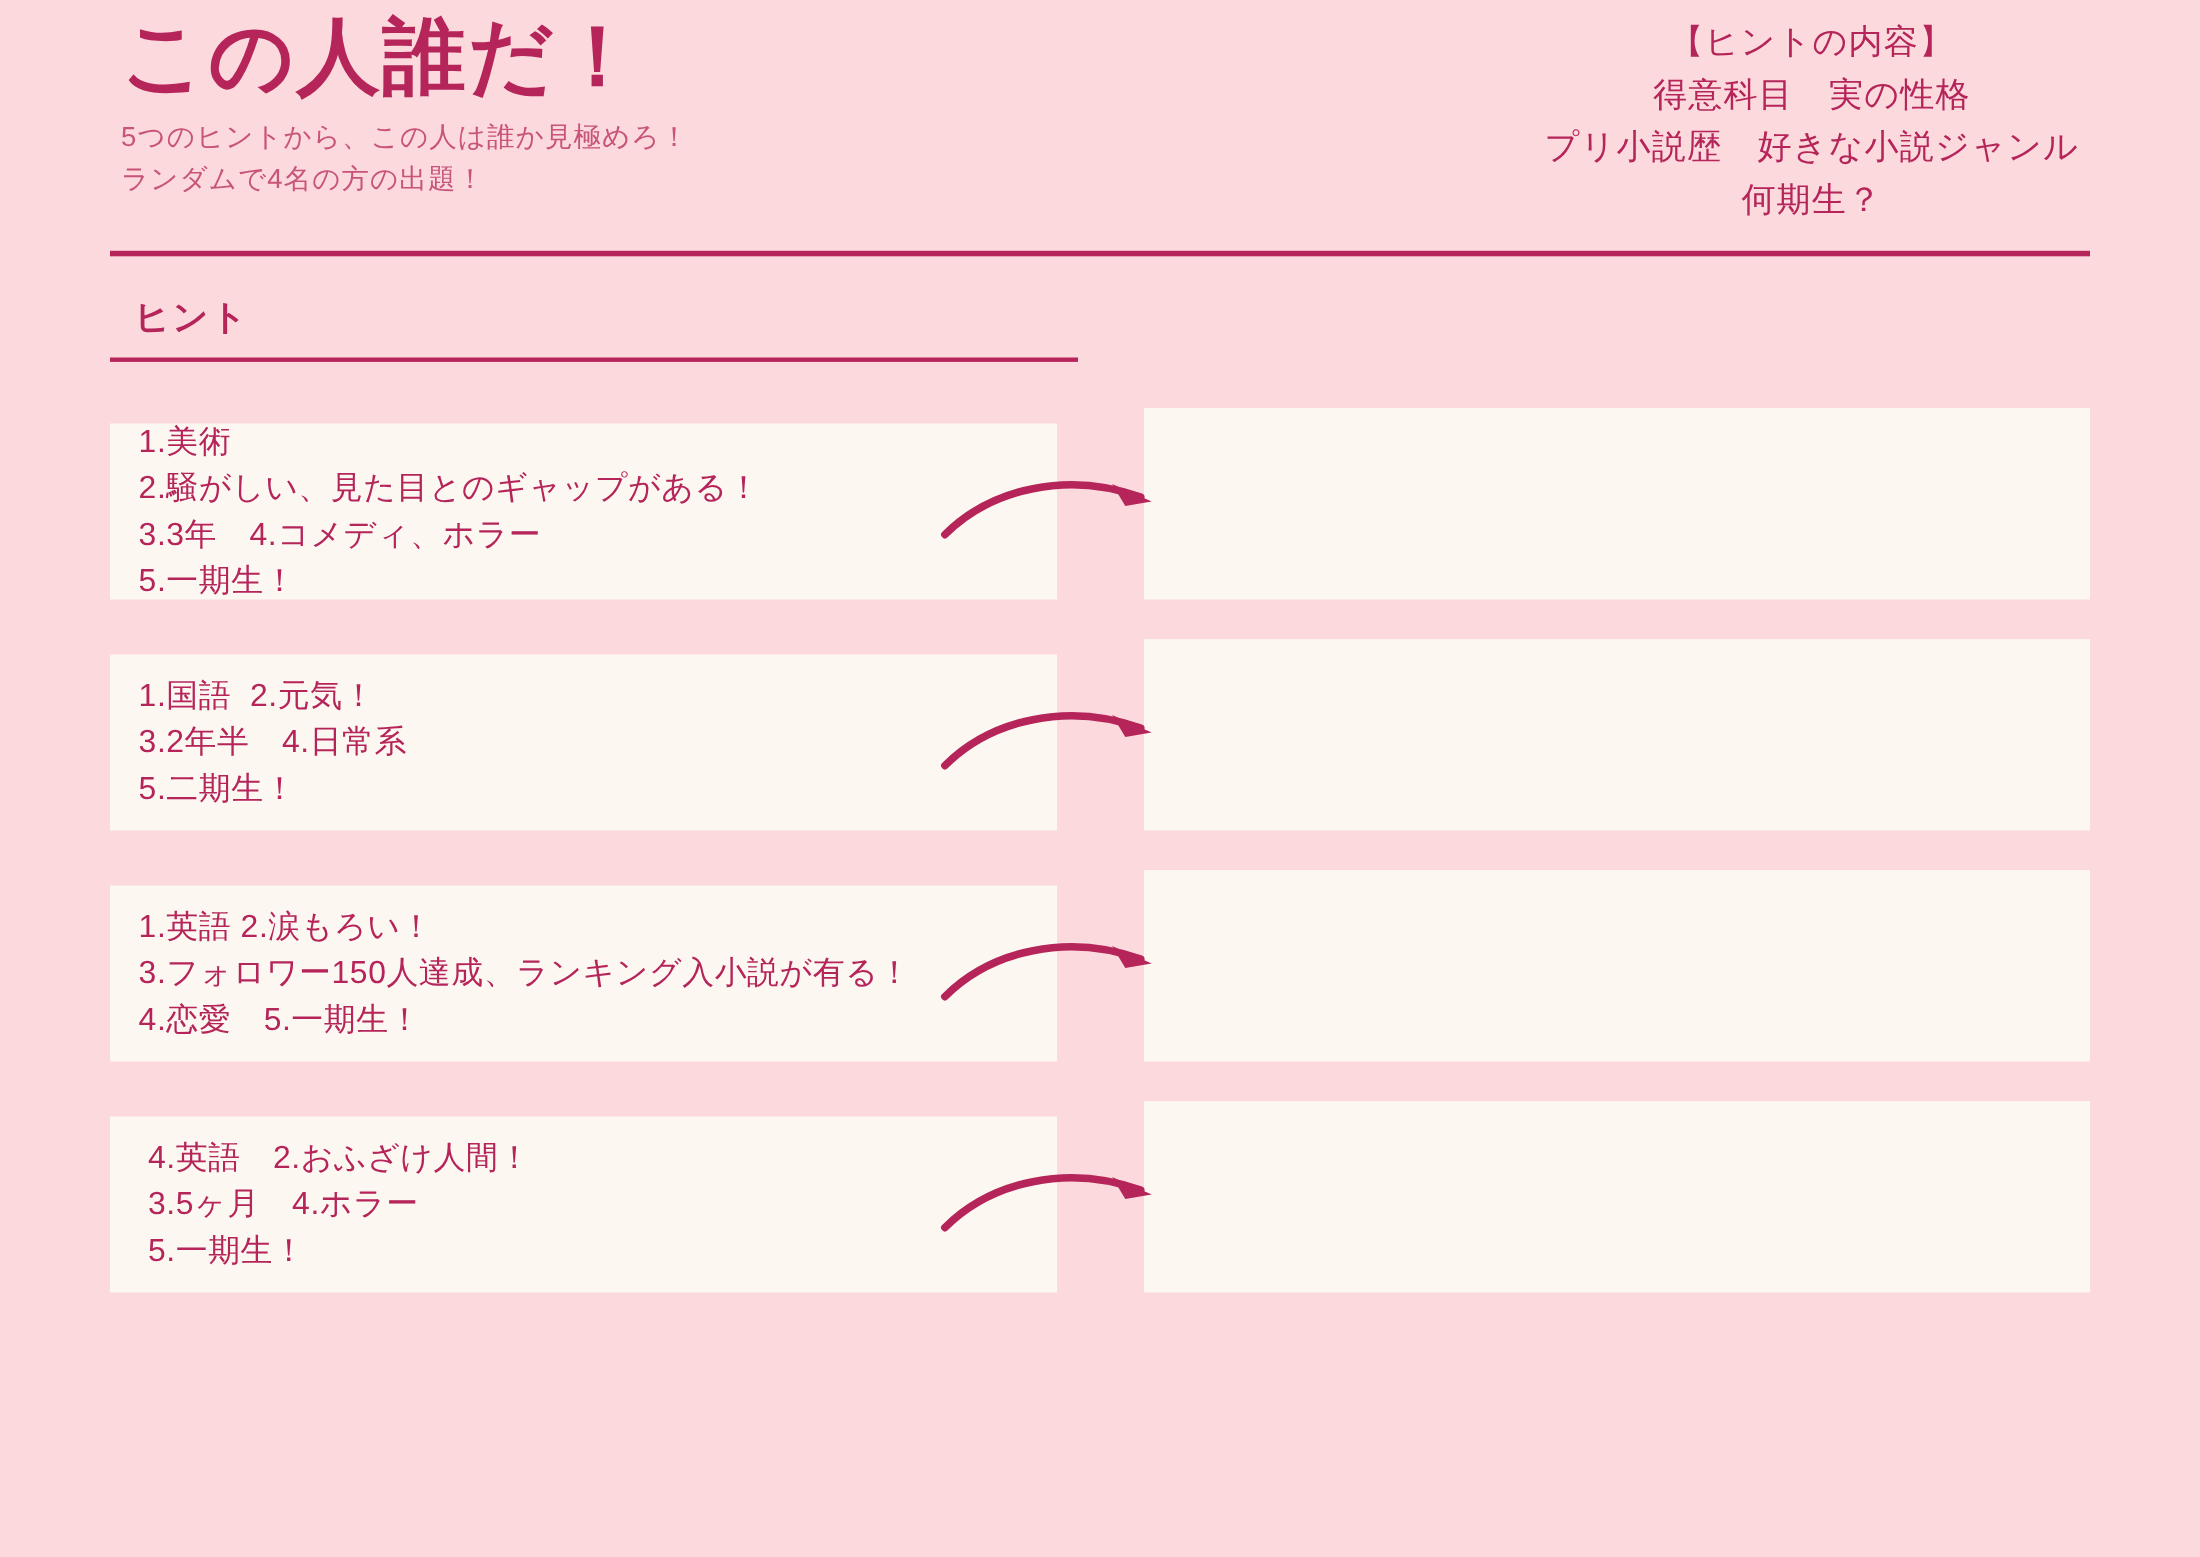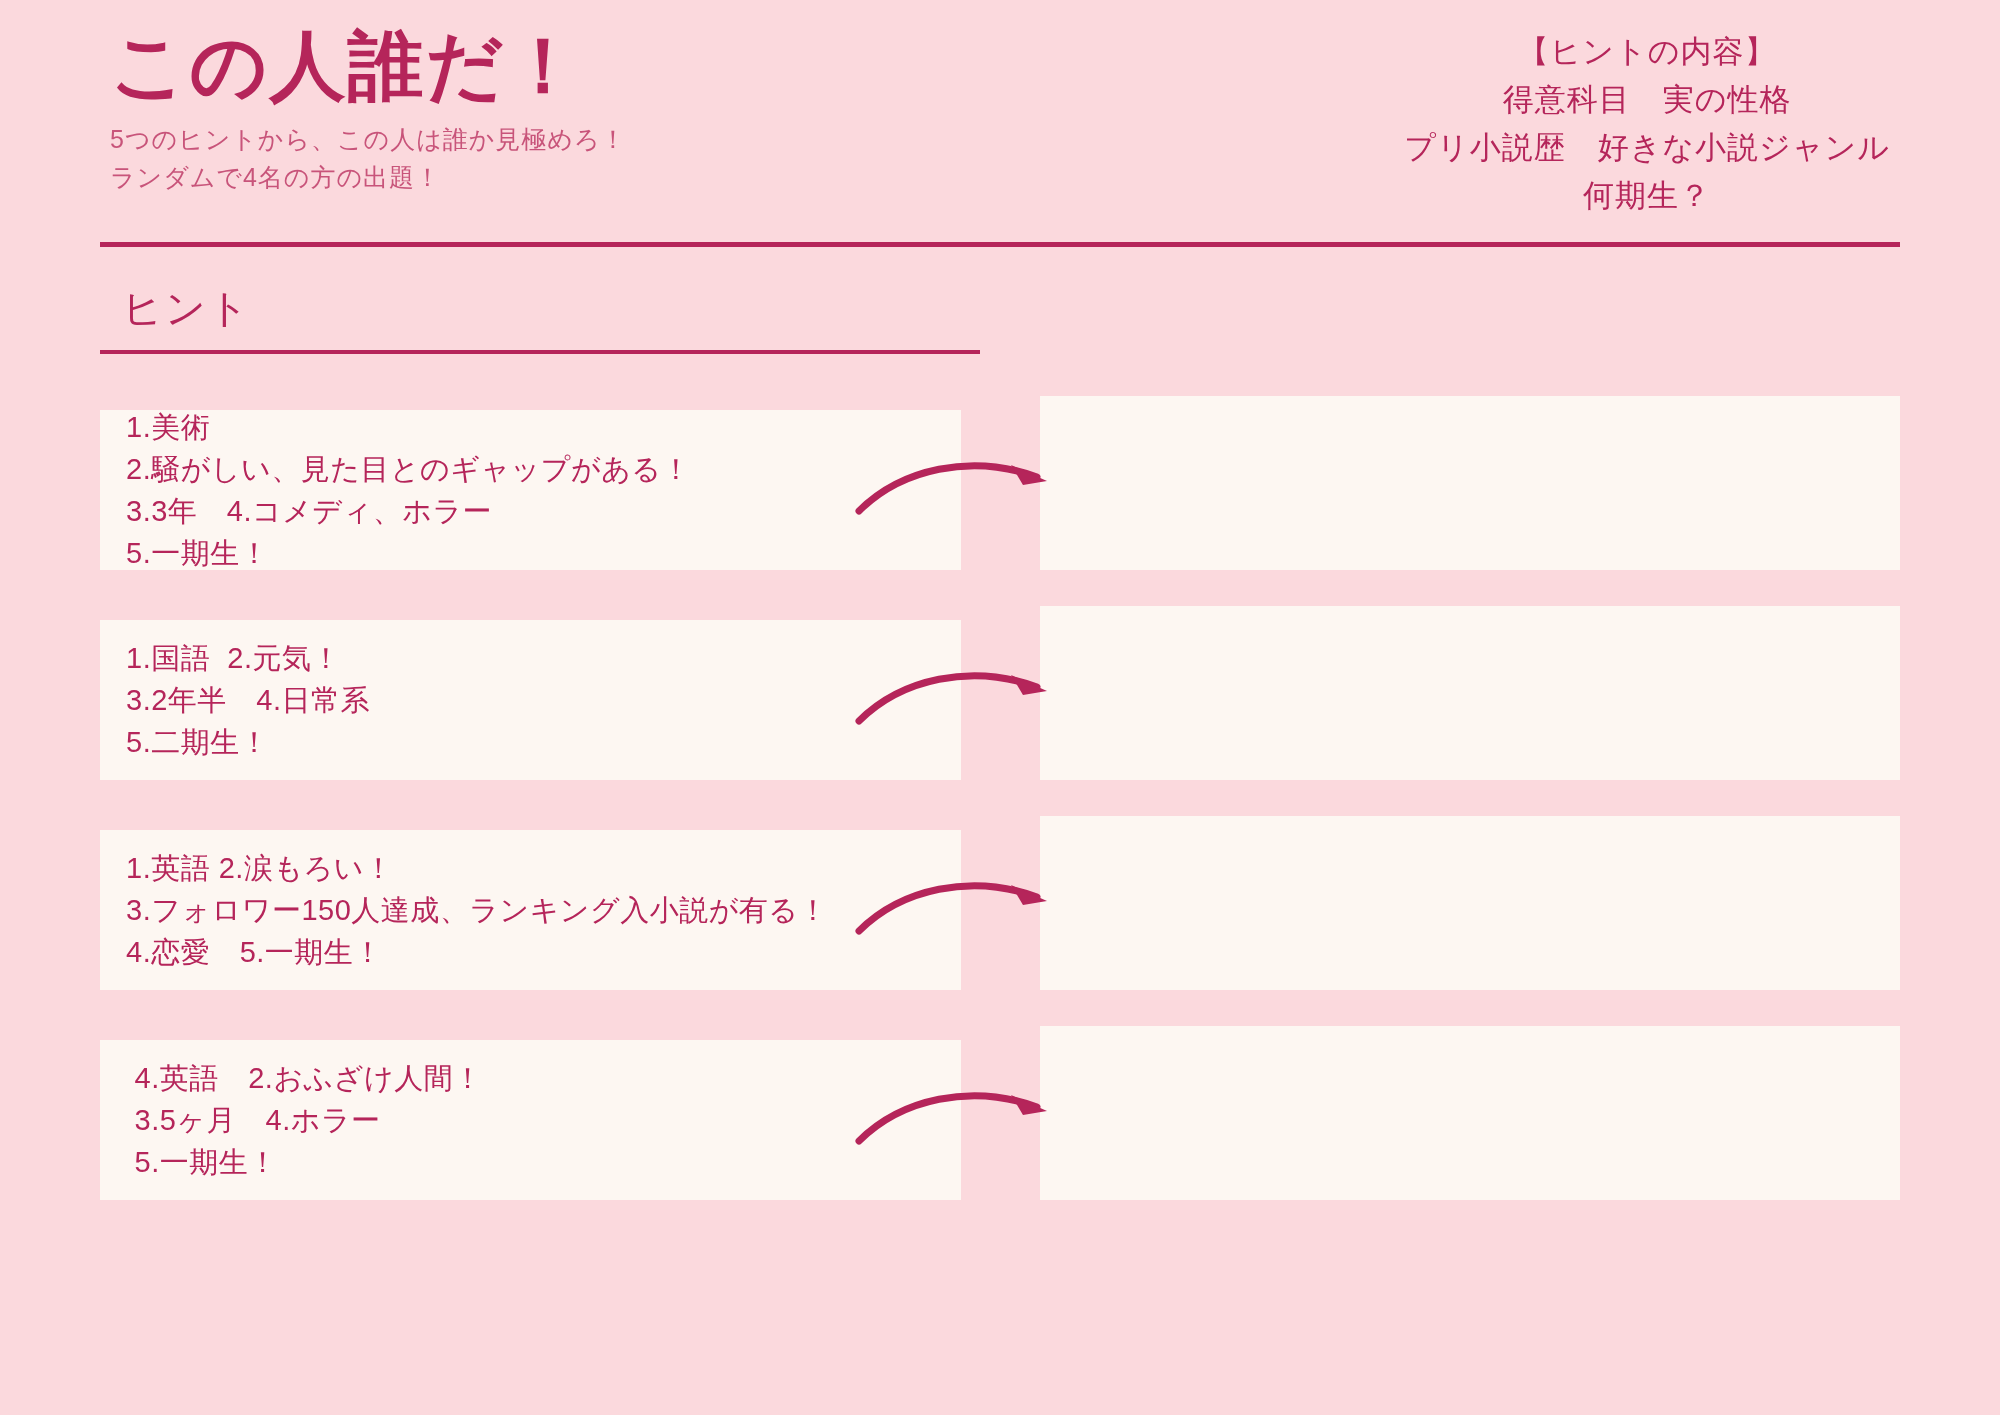--- a/index.html
+++ b/index.html
@@ -21,21 +21,21 @@
     height: 1415px;
     box-sizing: border-box;
     padding: 0 100px;
   }
 
   
   .header {
     display: flex;
     justify-content: space-between;
     align-items: flex-start;
-    padding-top: 22px;
+    padding-top: 8px;
   }
   .title-block {
     padding-left: 10px;
   }
   .main-title {
     font-size: 76px;
     font-weight: 800;
     letter-spacing: 2px;
     color: #b5255a;
     margin: 0;
@@ -75,22 +75,22 @@
     box-sizing: border-box;
   }
   .col-head.left {
     width: 880px;
     margin-right: 80px;
   }
   .col-head.right {
     width: 880px;
   }
   .col-head h2 {
-    font-size: 40px;
-    font-weight: 400;
+    font-size: 32px;
+    font-weight: 700;
     margin: 0 0 14px 22px;
     color: #b5255a;
     letter-spacing: 2px;
   }
   .col-rule {
     height: 4px;
     background: #b5255a;
     width: 100%;
   }
 

